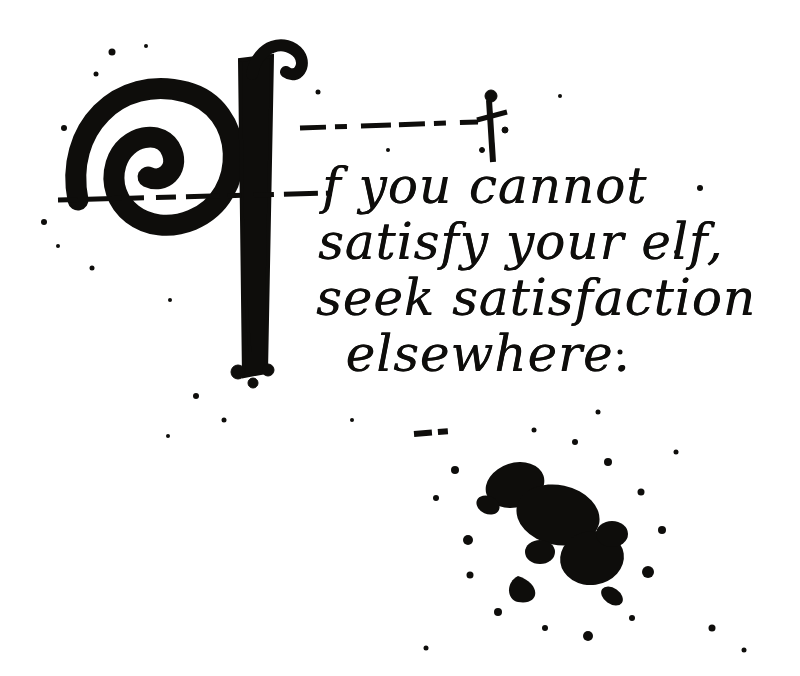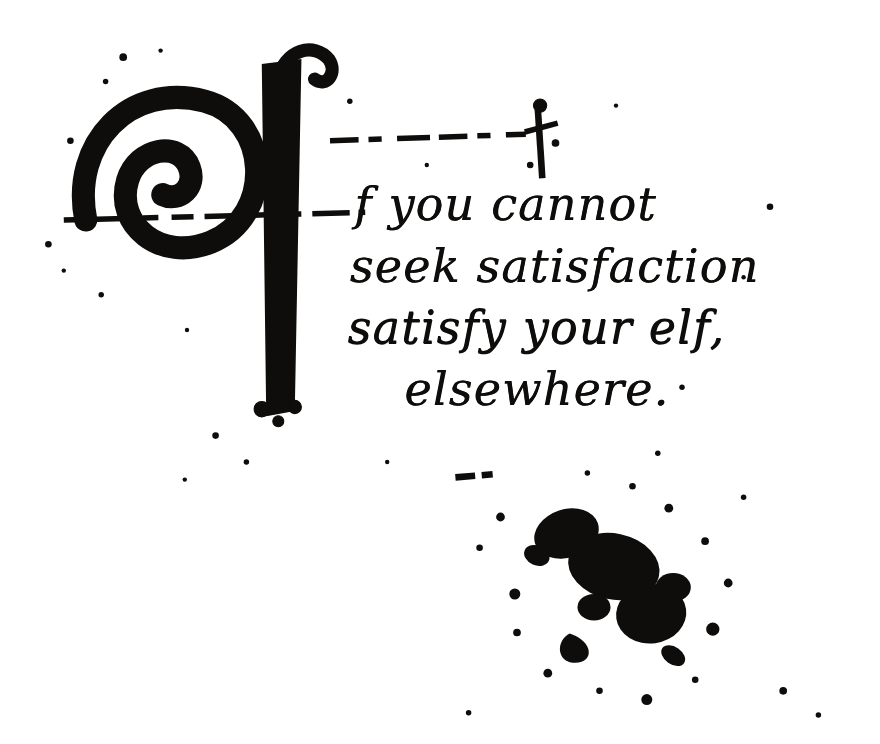--- a/index.html
+++ b/index.html
@@ -19,21 +19,21 @@
     position: absolute;
     inset: 0;
   }
   .verse {
     position: absolute;
     left: 322px;
     top: 158px;
     width: 330px;
     color: #0e0d0b;
     font-style: italic;
-    font-size: 42px;
+    font-size: 50px;
     line-height: 56px;
     letter-spacing: 1px;
     white-space: nowrap;
     text-shadow: 0.4px 0.4px 0 #0e0d0b;
   }
   .verse .line {
     display: block;
     height: 56px;
   }
   .verse .line:nth-child(2) { margin-left: -4px; }
@@ -127,18 +127,18 @@
       <circle cx="620" cy="352" r="2.5"></circle>
       <circle cx="712" cy="628" r="3.5"></circle>
       <circle cx="744" cy="650" r="2.5"></circle>
       <circle cx="426" cy="648" r="2.5"></circle>
       <circle cx="352" cy="420" r="2"></circle>
     </g>
   </svg>
 
   <div class="verse">
     <span class="line">f you cannot</span>
+    <span class="line">satisfy your elf,</span>
     <span class="line">seek satisfaction</span>
-    <span class="line">satisfy your elf,</span>
     <span class="line">elsewhere.</span>
   </div>
 
 </div>
 
 </body></html>

